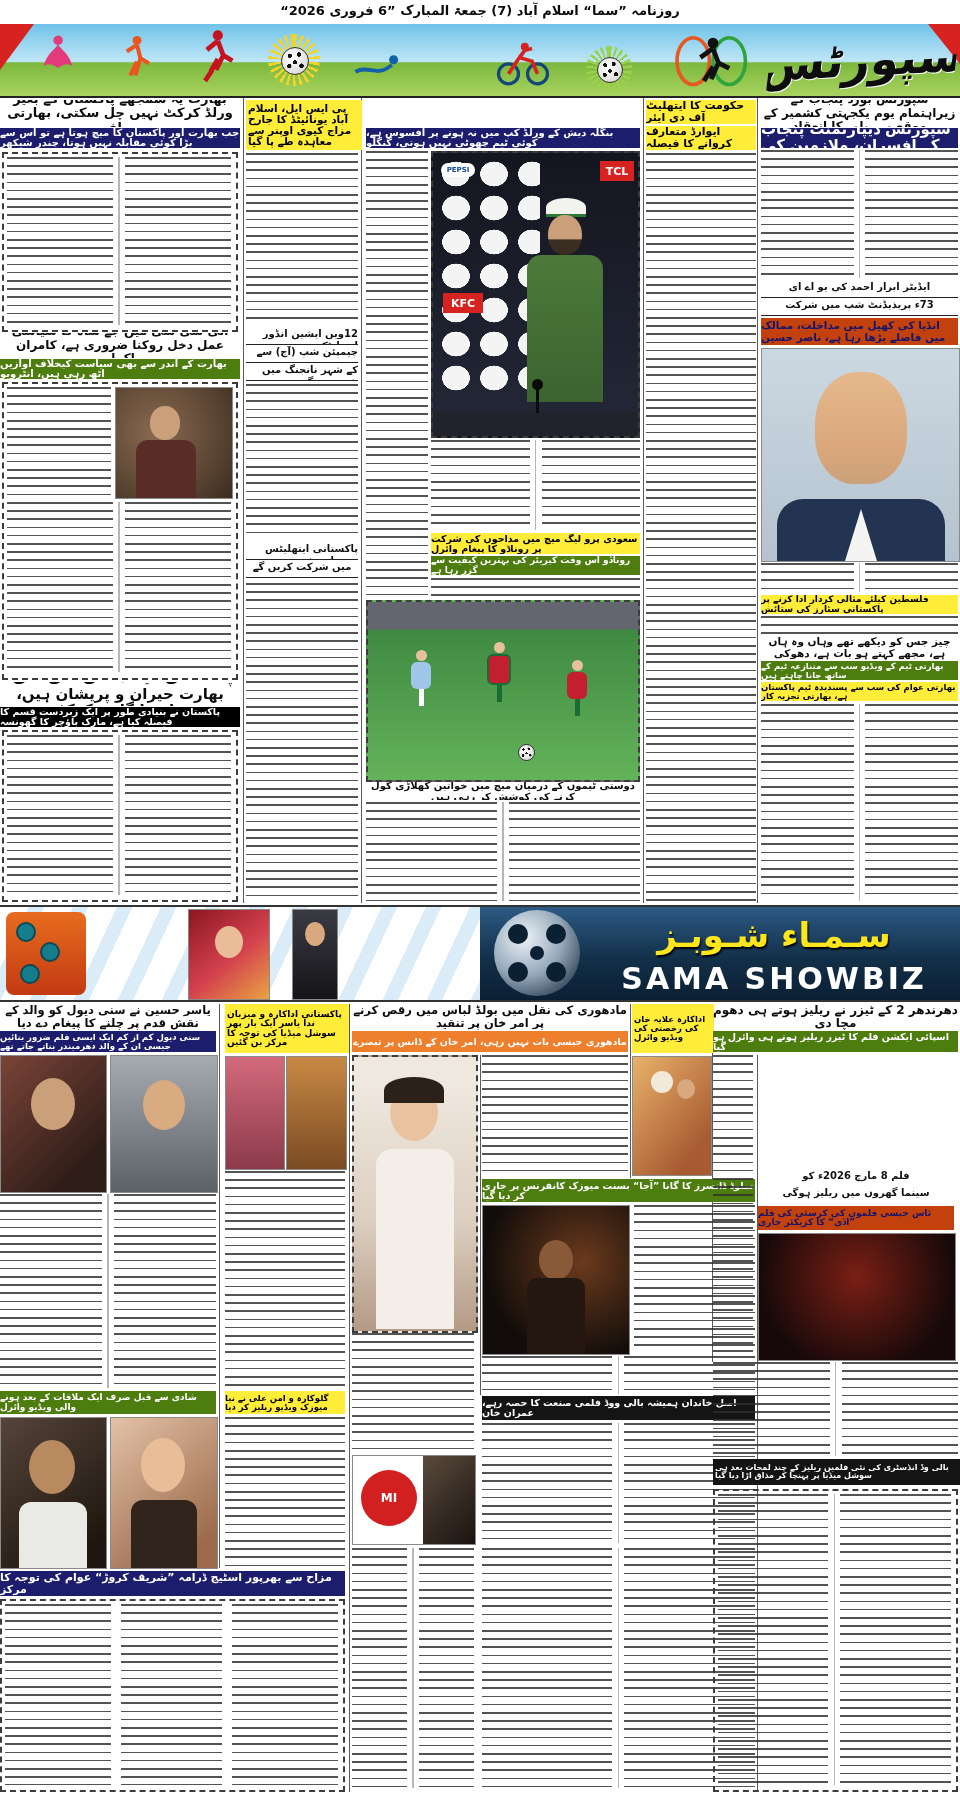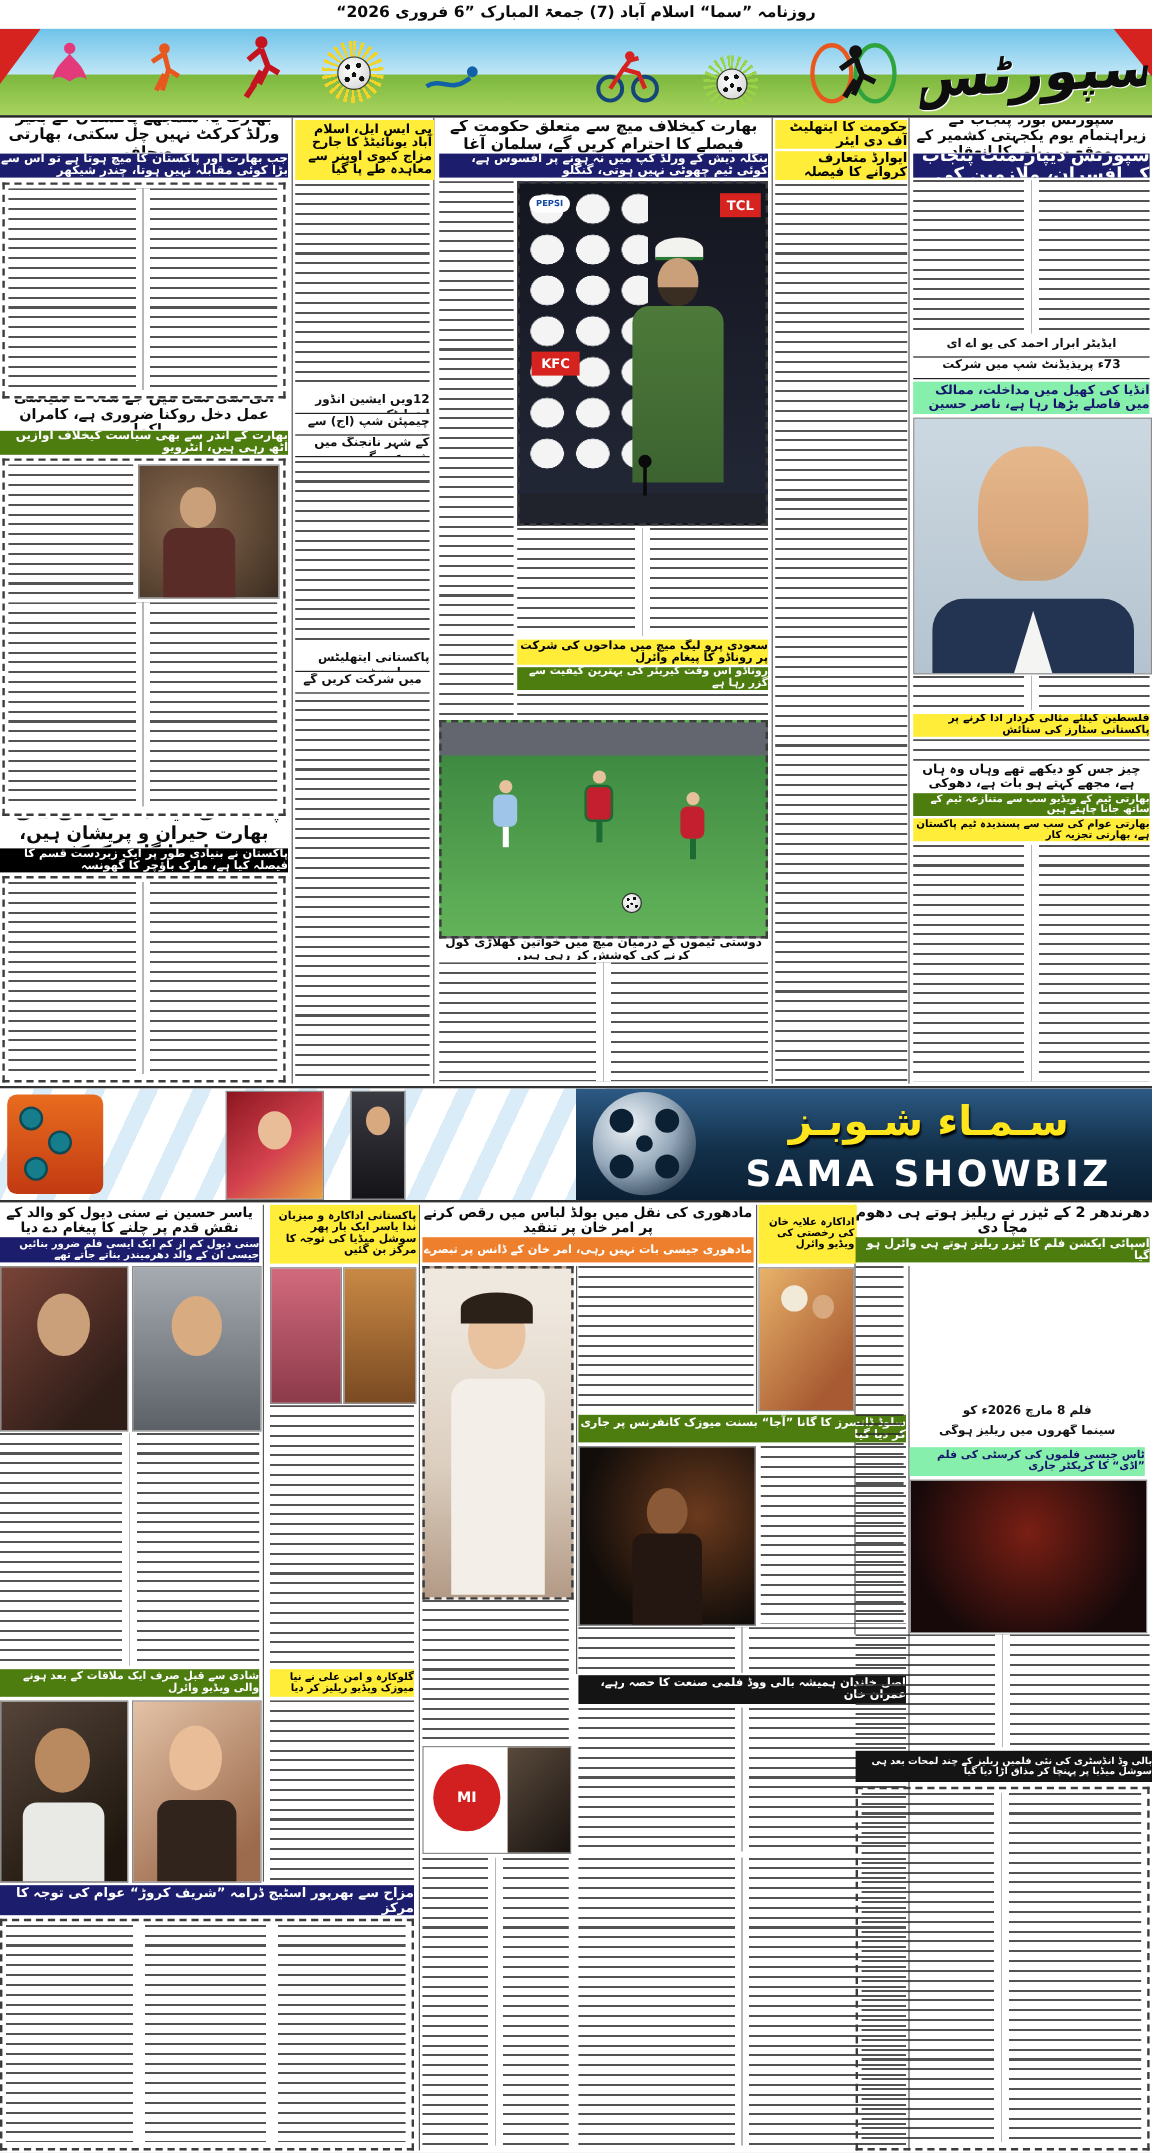--- a/index.html
+++ b/index.html
@@ -1,26 +1,26 @@
 <!DOCTYPE html>
 <html><head>
 <meta charset="utf-8">
 <style>
   html,body{margin:0;padding:0;background:#e9e9e9}
   #page{position:relative;width:960px;height:1794px;background:#fff;margin:0 auto;
         font-family:"DejaVu Sans",sans-serif;overflow:hidden}
   .abs{position:absolute;overflow:hidden}
   .h{font-weight:700;color:#0c0c0c;display:flex;align-items:center;justify-content:center;
      text-align:center;line-height:1.12;direction:rtl}
-  .bar{font-weight:700;display:flex;align-items:center;justify-content:center;text-align:right;
+  .bar{font-weight:700;display:flex;align-items:center;justify-content:center;text-align:left;
      line-height:1.05;direction:rtl}
   .navy{background:#1d1d6e;color:#fff}
   .yellow{background:#ffed3a;color:#000}
   .blue{background:#4d7c0f;color:#fff}
-  .pink{background:#86efac;color:#15156b}
+  .pink{background:#c2410c;color:#15156b}
   .green{background:#000000;color:#fff}
   .orange{background:#ee7f2d;color:#fff}
   .dark{background:#141414;color:#fff}
   .u{font-weight:700;color:#111;display:flex;align-items:flex-start;justify-content:center;
      direction:rtl;border-bottom:1.5px solid #222;line-height:1.2}
   .sim{background-image:repeating-linear-gradient(to bottom,#2e2e2e 0,#2e2e2e 1.7px,transparent 1.7px,transparent 8.2px);opacity:.82}
   .sim2{background-image:
     linear-gradient(90deg,transparent calc(50% - 6px),#fff calc(50% - 6px),#fff calc(50% - .6px),#a7a7a7 calc(50% - .6px),#a7a7a7 calc(50% + .6px),#fff calc(50% + .6px),#fff calc(50% + 6px),transparent calc(50% + 6px)),
     repeating-linear-gradient(to bottom,#2e2e2e 0,#2e2e2e 1.7px,transparent 1.7px,transparent 8.2px);opacity:.82}
   .sim3{background-image:
@@ -172,21 +172,20 @@
   <div class="abs bar yellow" style="left:246px;top:100px;width:112px;height:50px;font-size:10.5px;padding:0 2px">پی ایس ایل، اسلام آباد یونائیٹڈ کا جارح مزاج کیوی اوپنر سے معاہدہ طے پا گیا</div>
   <div class="abs sim" style="left:246px;top:153px;width:112px;height:172px"></div>
   <div class="abs u" style="left:246px;top:328px;width:112px;height:16px;font-size:10px">12ویں ایشین انڈور ایتھلیٹکس</div>
   <div class="abs u" style="left:246px;top:346px;width:112px;height:16px;font-size:10px">چیمپئن شپ (آج) سے چین</div>
   <div class="abs u" style="left:246px;top:364px;width:112px;height:16px;font-size:10px">کے شہر نانجنگ میں شروع ہوگی</div>
   <div class="abs sim" style="left:246px;top:384px;width:112px;height:156px"></div>
   <div class="abs u" style="left:246px;top:543px;width:112px;height:16px;font-size:10px">پاکستانی ایتھلیٹس بھی ایونٹ</div>
   <div class="abs u" style="left:246px;top:561px;width:112px;height:16px;font-size:10px">میں شرکت کریں گے</div>
   <div class="abs sim" style="left:246px;top:583px;width:112px;height:318px"></div>
 
-  <div class="abs h" style="left:366px;top:100px;width:274px;height:27px;font-size:13px">بھارت کیخلاف میچ سے متعلق حکومت کے فیصلے کا احترام کریں گے، سلمان آغا</div>
   <div class="abs bar navy" style="left:366px;top:128px;width:274px;height:20px;font-size:10px">بنگلہ دیش کے ورلڈ کپ میں نہ ہونے پر افسوس ہے، کوئی ٹیم چھوٹی نہیں ہوتی، گنگلو</div>
   <div class="abs sim" style="left:366px;top:151px;width:62px;height:450px"></div>
   <div class="abs dash press" style="left:431px;top:151px;width:205px;height:283px">
     <div class="sp-wall"></div>
     <div class="sp-lab" style="left:8px;top:10px;width:34px;height:14px;background:#fff;color:#1248a0;font-size:7px;border-radius:7px">PEPSI</div>
     <div class="sp-lab" style="right:4px;top:8px;width:34px;height:20px;background:#d6231f;color:#fff;font-size:11px">TCL</div>
     <div class="sp-lab" style="left:10px;top:140px;width:40px;height:20px;background:#d6231f;color:#fff;font-size:11px">KFC</div>
     <div class="presser-cap"></div>
     <div class="presser-head"></div>
     <div class="presser-body"></div>

